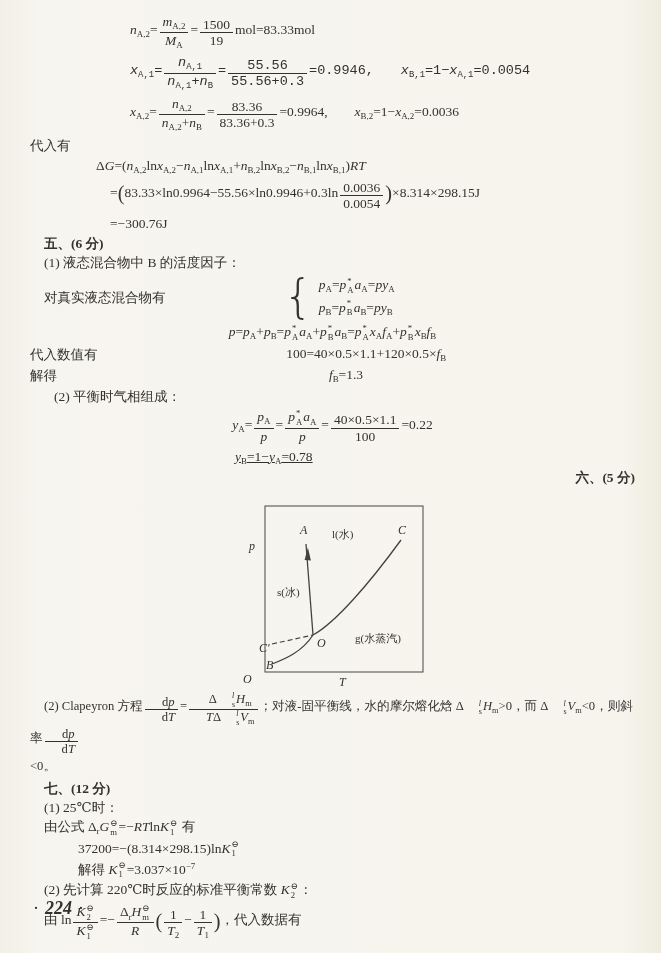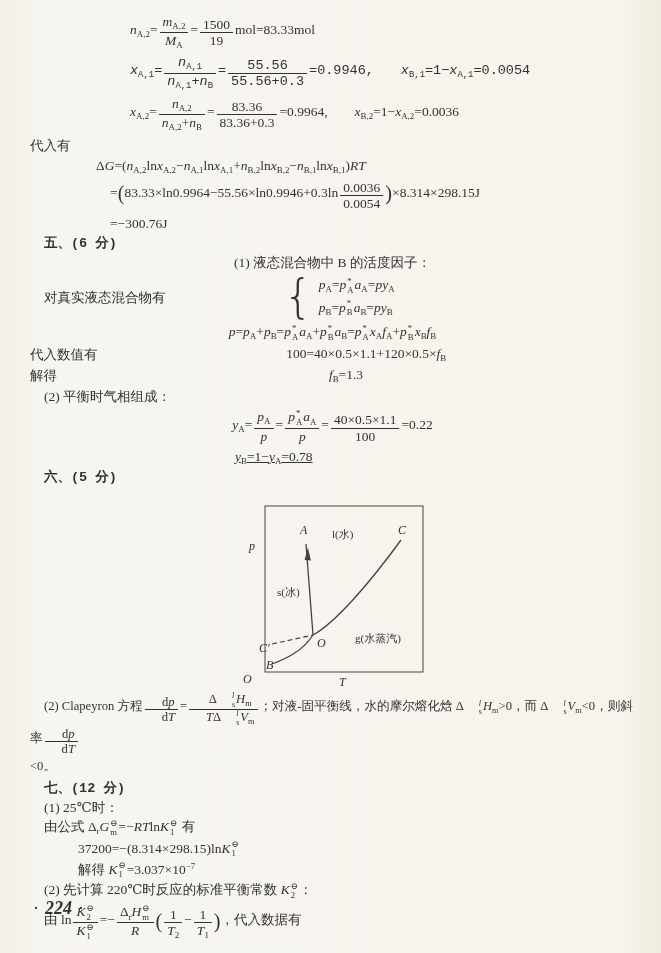--- a/index.html
+++ b/index.html
@@ -4,21 +4,21 @@
 <style>
   :root{ --paper:#f5f3ec; --ink:#343230; --line:#57544f; }
   html,body{margin:0;padding:0;}
   body{width:661px;height:953px;background:var(--paper);color:var(--ink);
        font-family:"Liberation Serif","DejaVu Serif",serif;}
   .page{position:relative;box-sizing:border-box;width:661px;height:953px;
         overflow:hidden;padding:10px 26px 0 30px;
         background:linear-gradient(90deg,#f2efe7 0,#f7f5ef 6%,#f6f4ed 94%,#efecdf 100%);}
   .line{margin:2px 0;font-size:13.5px;line-height:1.28;white-space:pre-wrap;}
   .tall{margin:4px 0;}
-  .h{font-weight:bold;font-family:Liberation Mono, monospace;}
+  .h{font-weight:bold;}
   .p{white-space:pre-wrap;text-indent:14px;font-size:12.6px;line-height:1.7;}
   .ctr{text-align:center;}
   .row{display:flex;align-items:center;}
   .row .lbl{white-space:pre;}
   .row .rctr{flex:1;text-align:center;}
   i{font-style:italic;}
   sub{font-size:0.66em;vertical-align:-0.35em;}
   sup{font-size:0.66em;vertical-align:0.55em;}
   .frac{display:inline-block;vertical-align:-0.85em;text-align:center;
         margin:0 2px;line-height:1.12;}
@@ -51,29 +51,29 @@
 
   <div id="lines-top">
       <div class="line d tall" style="margin-left: 100px;"><i>n</i><sub>A,2</sub>=<span class="frac"><span class="fn"><i>m</i><sub>A,2</sub></span><span class="fd"><i>M</i><sub>A</sub></span></span>=<span class="frac"><span class="fn">1500</span><span class="fd">19</span></span>mol=83.33mol</div>
       <div class="line d tall" style="margin-left: 100px; font-family: Liberation Mono, monospace;"><i>x</i><sub>A,1</sub>=<span class="frac"><span class="fn"><i>n</i><sub>A,1</sub></span><span class="fd"><i>n</i><sub>A,1</sub>+<i>n</i><sub>B</sub></span></span>=<span class="frac"><span class="fn">55.56</span><span class="fd">55.56+0.3</span></span>=0.9946,　　<i>x</i><sub>B,1</sub>=1−<i>x</i><sub>A,1</sub>=0.0054</div>
       <div class="line d tall" style="margin-left: 100px;"><i>x</i><sub>A,2</sub>=<span class="frac"><span class="fn"><i>n</i><sub>A,2</sub></span><span class="fd"><i>n</i><sub>A,2</sub>+<i>n</i><sub>B</sub></span></span>=<span class="frac"><span class="fn">83.36</span><span class="fd">83.36+0.3</span></span>=0.9964,　　<i>x</i><sub>B,2</sub>=1−<i>x</i><sub>A,2</sub>=0.0036</div>
       <div class="line t " style="margin-left: 0px;">代入有</div>
       <div class="line d " style="margin-left: 66px;">Δ<i>G</i>=(<i>n</i><sub>A,2</sub>ln<i>x</i><sub>A,2</sub>−<i>n</i><sub>A,1</sub>ln<i>x</i><sub>A,1</sub>+<i>n</i><sub>B,2</sub>ln<i>x</i><sub>B,2</sub>−<i>n</i><sub>B,1</sub>ln<i>x</i><sub>B,1</sub>)<i>RT</i></div>
       <div class="line d tall" style="margin-left: 80px;">=<span class="big">(</span>83.33×ln0.9964−55.56×ln0.9946+0.3ln<span class="frac"><span class="fn">0.0036</span><span class="fd">0.0054</span></span><span class="big">)</span>×8.314×298.15J</div>
       <div class="line d " style="margin-left: 80px;">=−300.76J</div>
       <div class="line h " style="margin-left: 14px;">五、(6 分)</div>
-      <div class="line t " style=" text-align: center;">(1) 液态混合物中 B 的活度因子：</div>
+      <div class="line t " style="margin-left: 14px;">(1) 液态混合物中 B 的活度因子：</div>
       <div class="line row" style="margin-left: 14px;"><span class="lbl">对真实液态混合物有</span><span class="sys"><span class="brace">{</span><span class="syscol"><span class="sysline"><i>p</i><sub>A</sub>=<i>p</i><span class="ss"><span class="sst">*</span><span class="ssb">A</span></span><i>a</i><sub>A</sub>=<i>py</i><sub>A</sub></span><span class="sysline"><i>p</i><sub>B</sub>=<i>p</i><span class="ss"><span class="sst">*</span><span class="ssb">B</span></span><i>a</i><sub>B</sub>=<i>py</i><sub>B</sub></span></span></span></div>
       <div class="line d ctr"><i>p</i>=<i>p</i><sub>A</sub>+<i>p</i><sub>B</sub>=<i>p</i><span class="ss"><span class="sst">*</span><span class="ssb">A</span></span><i>a</i><sub>A</sub>+<i>p</i><span class="ss"><span class="sst">*</span><span class="ssb">B</span></span><i>a</i><sub>B</sub>=<i>p</i><span class="ss"><span class="sst">*</span><span class="ssb">A</span></span><i>x</i><sub>A</sub><i>f</i><sub>A</sub>+<i>p</i><span class="ss"><span class="sst">*</span><span class="ssb">B</span></span><i>x</i><sub>B</sub><i>f</i><sub>B</sub></div>
       <div class="line row "><span class="lbl">代入数值有</span><span class="rctr">100=40×0.5×1.1+120×0.5×<i>f</i><sub>B</sub></span></div>
       <div class="line row "><span class="lbl">解得</span><span class="rctr"><i>f</i><sub>B</sub>=1.3</span></div>
-      <div class="line t " style="margin-left: 14px;">(2) 平衡时气相组成：</div>
+      <div class="line t " style="margin-left: 24px;">(2) 平衡时气相组成：</div>
       <div class="line d ctr tall"><i>y</i><sub>A</sub>=<span class="frac"><span class="fn"><i>p</i><sub>A</sub></span><span class="fd"><i>p</i></span></span>=<span class="frac"><span class="fn"><i>p</i><span class="ss"><span class="sst">*</span><span class="ssb">A</span></span><i>a</i><sub>A</sub></span><span class="fd"><i>p</i></span></span>=<span class="frac"><span class="fn">40×0.5×1.1</span><span class="fd">100</span></span>=0.22</div>
       <div class="line d " style="margin-left: 205px; text-decoration: underline;"><i>y</i><sub>B</sub>=1−<i>y</i><sub>A</sub>=0.78</div>
-      <div class="line h " style="margin-left: 14px;">六、(5 分)</div>
+      <div class="line h " style="margin-left: 14px; text-align: right;">六、(5 分)</div>
     </div>
 
   <div class="fig">
     <svg width="204" height="198" viewBox="0 0 204 198">
       <rect class="box" x="26" y="14" width="158" height="166"></rect>
       <path class="curve" d="M74,143 L67,52"></path>
       <polygon class="ah" points="65.6,68 68.9,55.5 71.9,68.4"></polygon>
       <path class="curve" d="M33,172 C46,167 63,160 74,143"></path>
       <path class="curve" d="M74,143 C96,131 130,92 162,48"></path>
       <path class="curve dash" d="M33,152 L74,143"></path>

